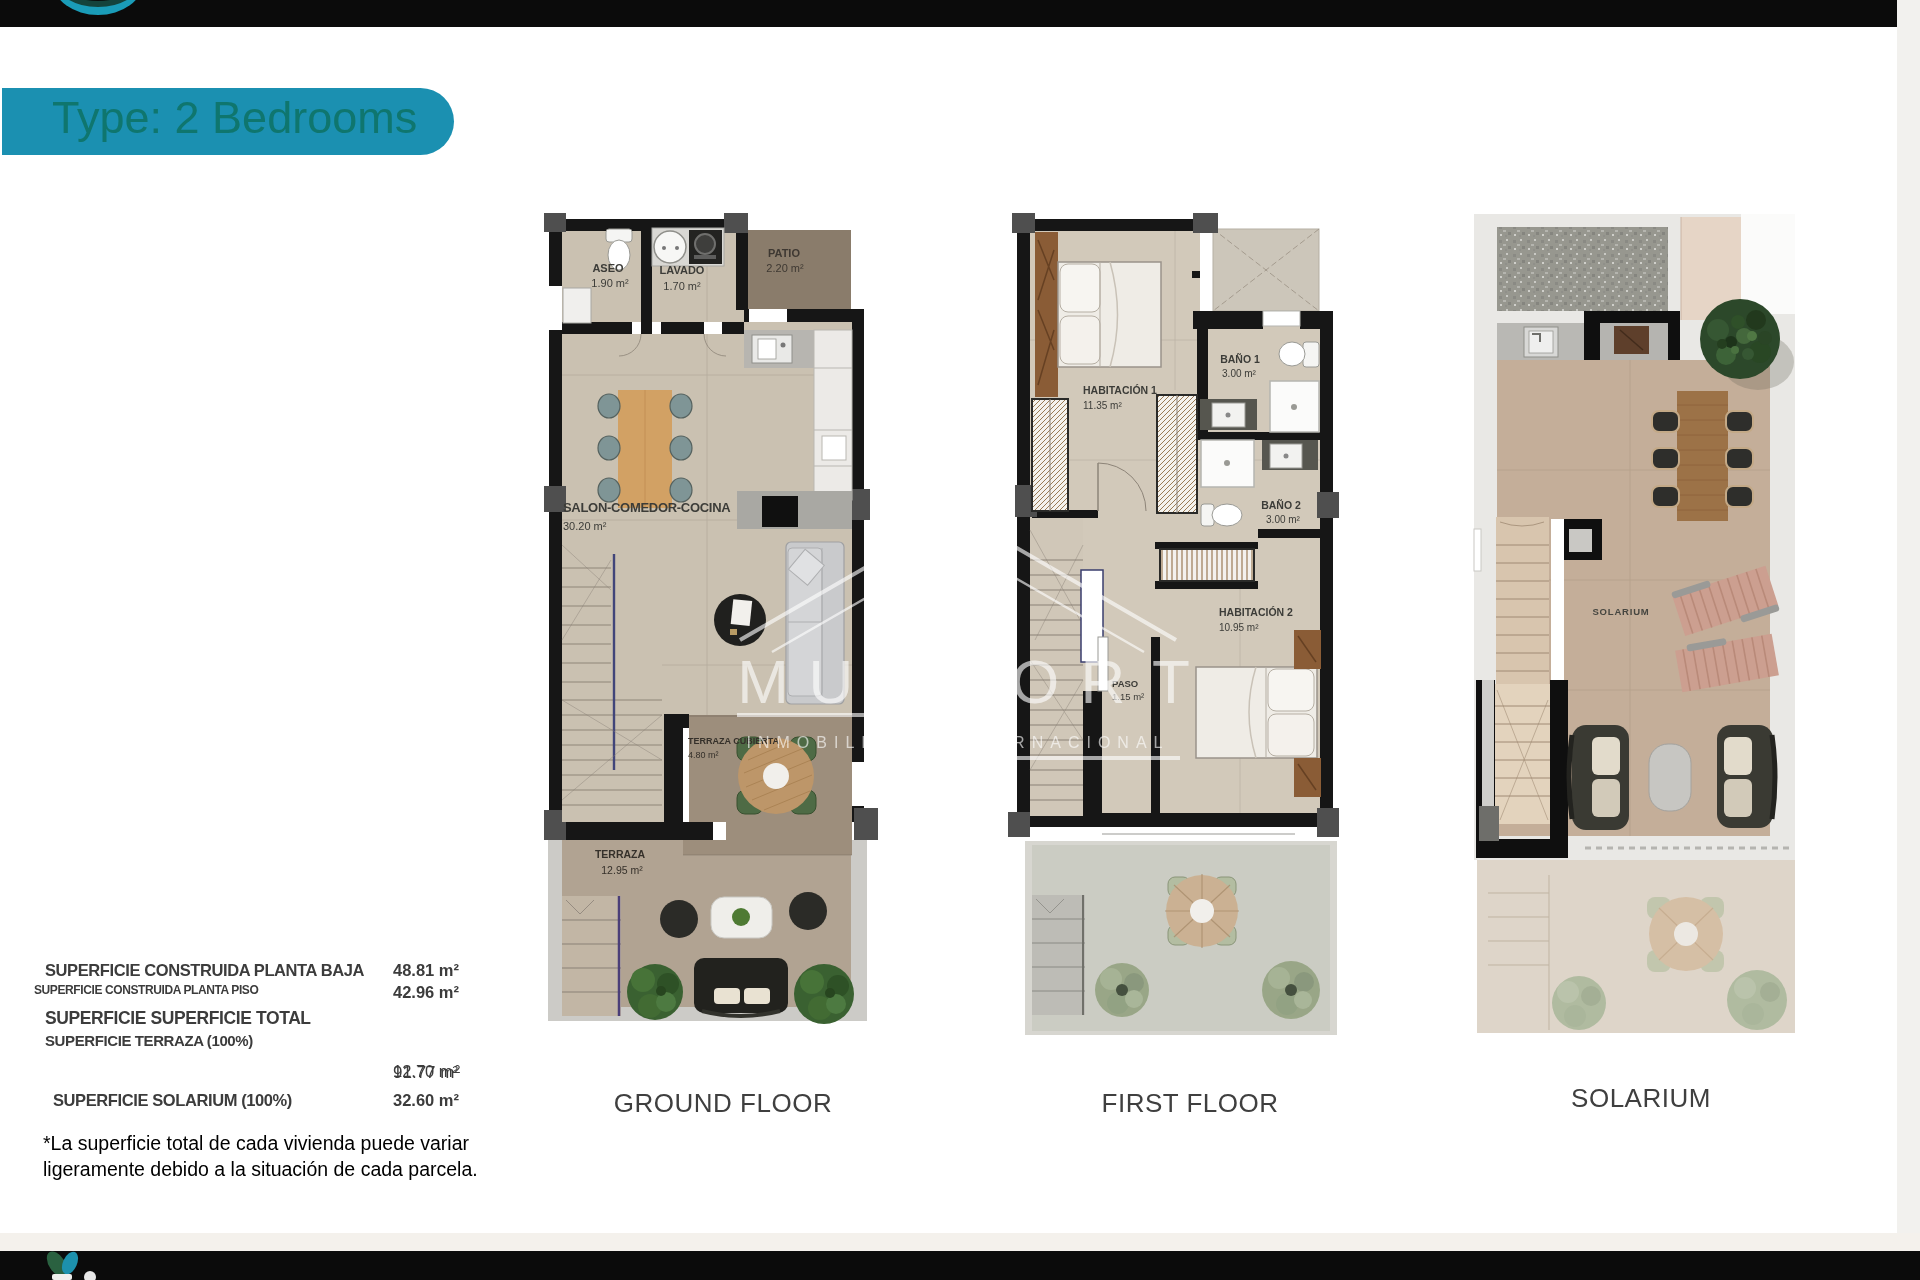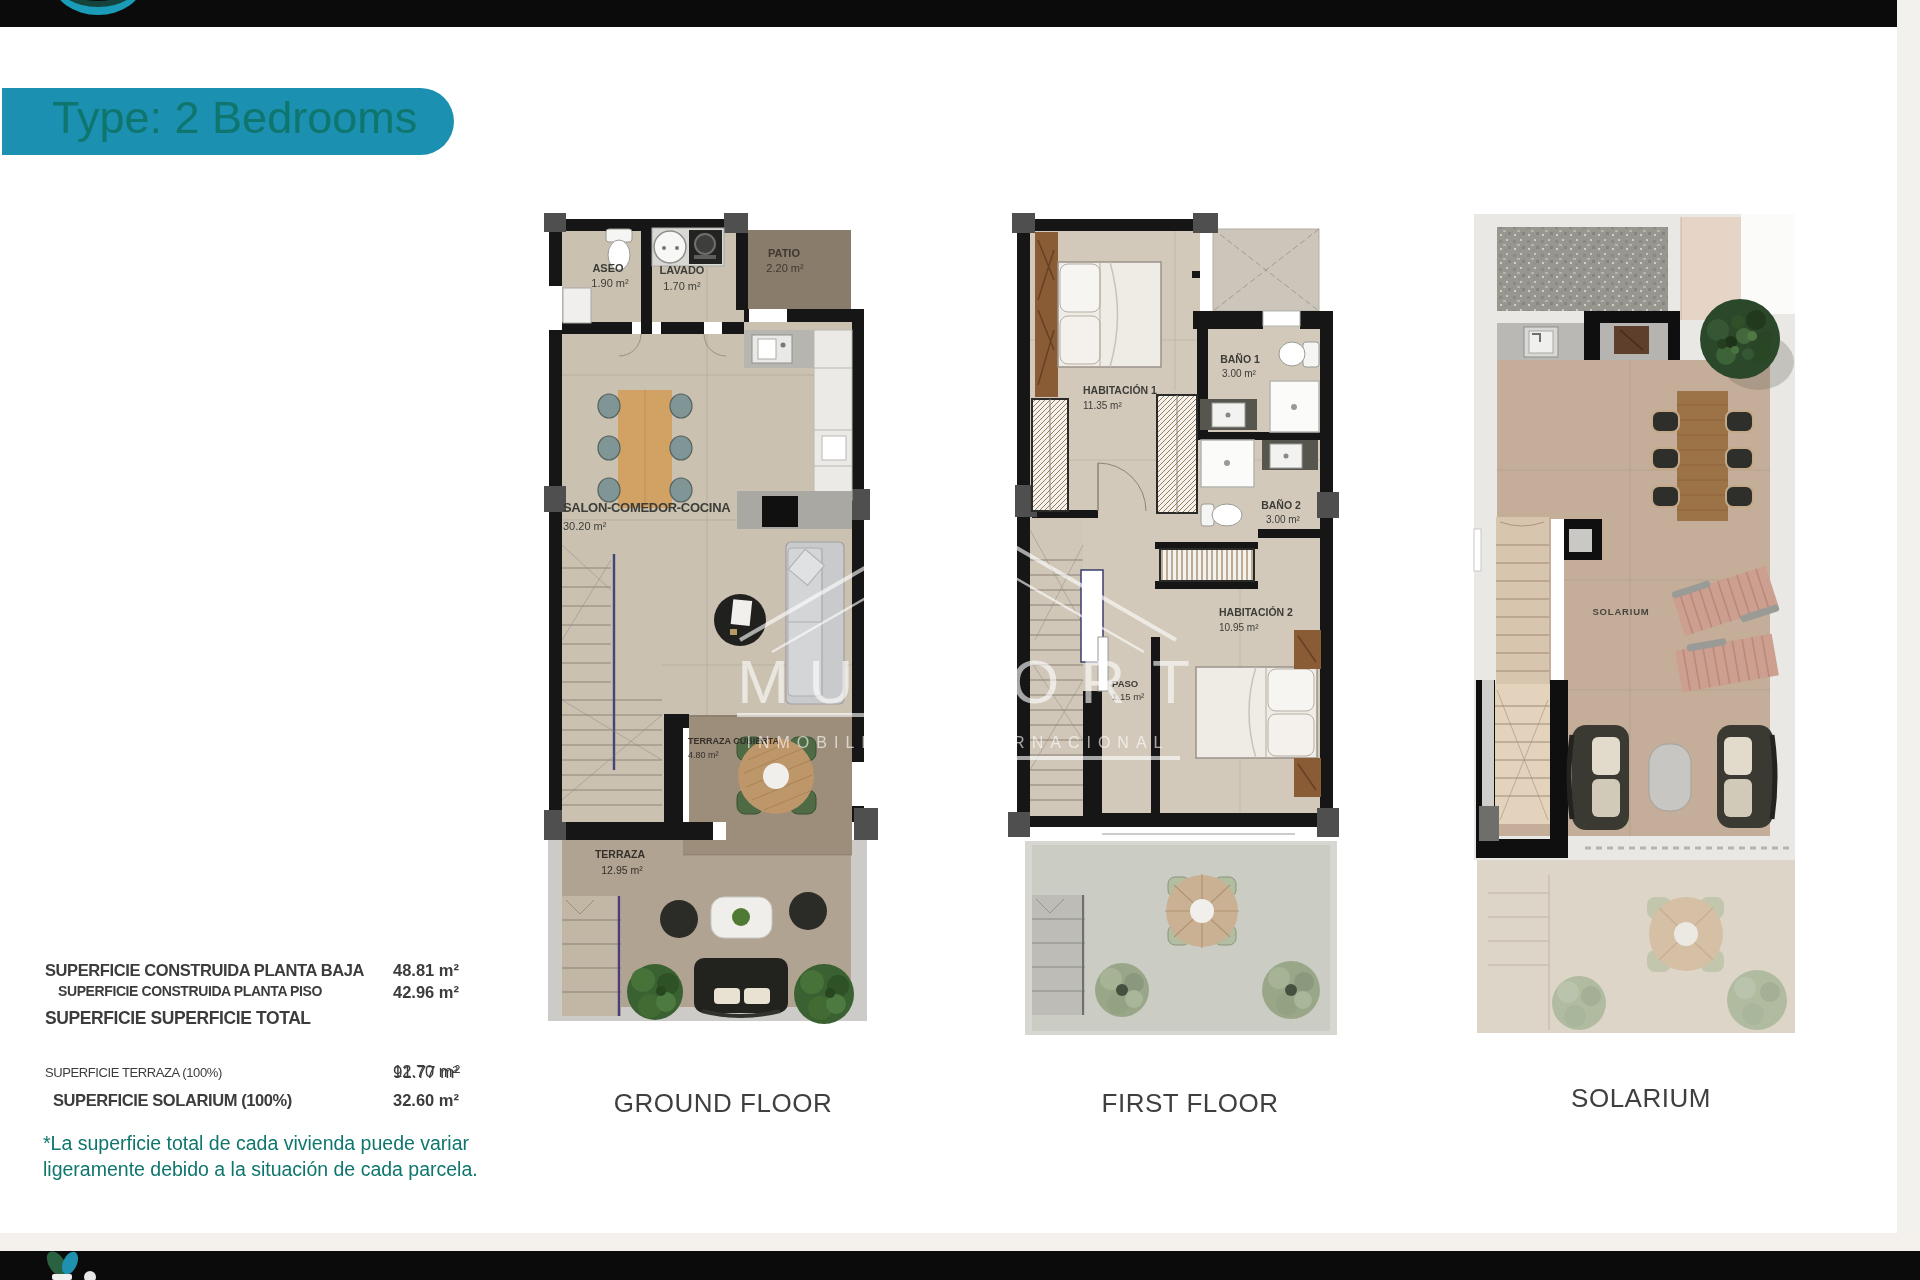--- a/index.html
+++ b/index.html
@@ -25,33 +25,33 @@
      border-radius:0 34px 34px 0;"></div>
 
 <div class="abs" style="left:52px;top:92px;width:400px;height:54px;color:#0f766e;
      font-size:45px;font-weight:normal;letter-spacing:0px;">Type: 2 Bedrooms</div>
 
 <div class="abs" style="left:0;top:0;width:540px;height:1029px;color:#3c3c3c;">
 
   <div class="abs" style="left:45px;top:961px;font-size:16.5px;font-weight:bold;letter-spacing:-0.4px;white-space:nowrap;">SUPERFICIE CONSTRUIDA PLANTA BAJA</div>
   <div class="abs" style="left:393px;top:961px;font-size:16.5px;font-weight:bold;">48.81 m²</div>
 
-  <div class="abs" style="left:58px;top:983px;font-size:14px;font-weight:bold;letter-spacing:-0.4px;white-space:nowrap;">SUPERFICIE CONSTRUIDA PLANTA PISO</div>
+  <div class="abs" style="left:34px;top:983px;font-size:12px;font-weight:bold;letter-spacing:-0.4px;white-space:nowrap;">SUPERFICIE CONSTRUIDA PLANTA PISO</div>
   <div class="abs" style="left:393px;top:983px;font-size:16.5px;font-weight:bold;">42.96 m²</div>
 
   <div class="abs" style="left:45px;top:1008px;font-size:17.5px;font-weight:bold;letter-spacing:-0.4px;white-space:nowrap;">SUPERFICIE SUPERFICIE TOTAL</div>
   <div class="abs" style="left:393px;top:1063px;font-size:17px;font-weight:normal;">91.77 m²</div>
 
-  <div class="abs" style="left:45px;top:1065px;font-size:13px;font-weight:normal;letter-spacing:-0.4px;white-space:nowrap;">SUPERFICIE TERRAZA (100%)</div>
+  <div class="abs" style="left:45px;top:1032px;font-size:15px;font-weight:bold;letter-spacing:-0.4px;white-space:nowrap;">SUPERFICIE TERRAZA (100%)</div>
   <div class="abs" style="left:393px;top:1062px;font-size:16.5px;font-weight:normal;">12.70 m²</div>
 
   <div class="abs" style="left:45px;top:1091px;font-size:16.5px;font-weight:bold;letter-spacing:-0.4px;white-space:nowrap;margin-left:8px;">SUPERFICIE SOLARIUM (100%)</div>
   <div class="abs" style="left:393px;top:1091px;font-size:16.5px;font-weight:bold;">32.60 m²</div>
 
-  <div class="abs" style="left:43px;top:1131px;font-size:19.5px;color:#0f766e;line-height:25.5px;white-space:nowrap;">*La superficie total de cada vivienda puede variar<br>ligeramente debido a la situación de cada parcela.</div>
+  <div class="abs" style="left:43px;top:1131px;font-size:19.5px;color:#000000;line-height:25.5px;white-space:nowrap;">*La superficie total de cada vivienda puede variar<br>ligeramente debido a la situación de cada parcela.</div>
 </div>
 
 <div class="abs" style="left:0;top:1233px;width:1920px;height:18px;background:#f4f1ec;"></div>
 
 <div class="abs" style="left:0;top:1251px;width:1920px;height:29px;background:#0b0b0b;overflow:hidden;">
 
   <svg width="200" height="29" style="position:absolute;left:0;top:0;">
     <ellipse cx="57" cy="13" rx="8" ry="14" fill="#2a6140" transform="rotate(-33 57 13)"></ellipse>
     <ellipse cx="70" cy="12" rx="7" ry="12" fill="#1d91ad" transform="rotate(24 70 12)"></ellipse>
     <rect x="52" y="23" width="20" height="6" rx="2" fill="#efefed"></rect>

